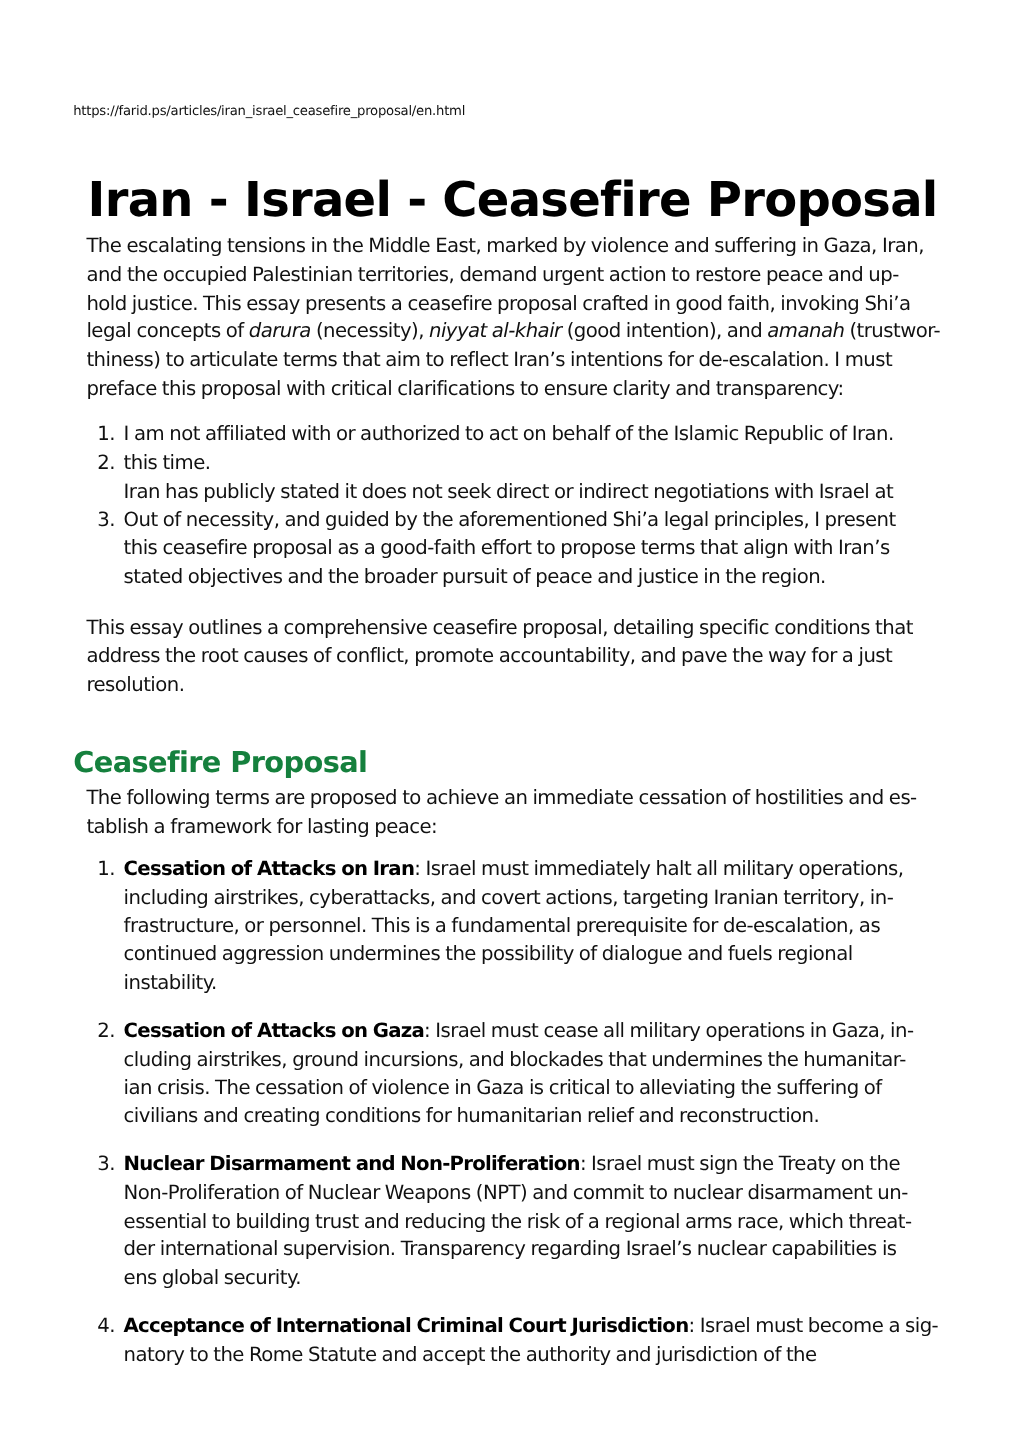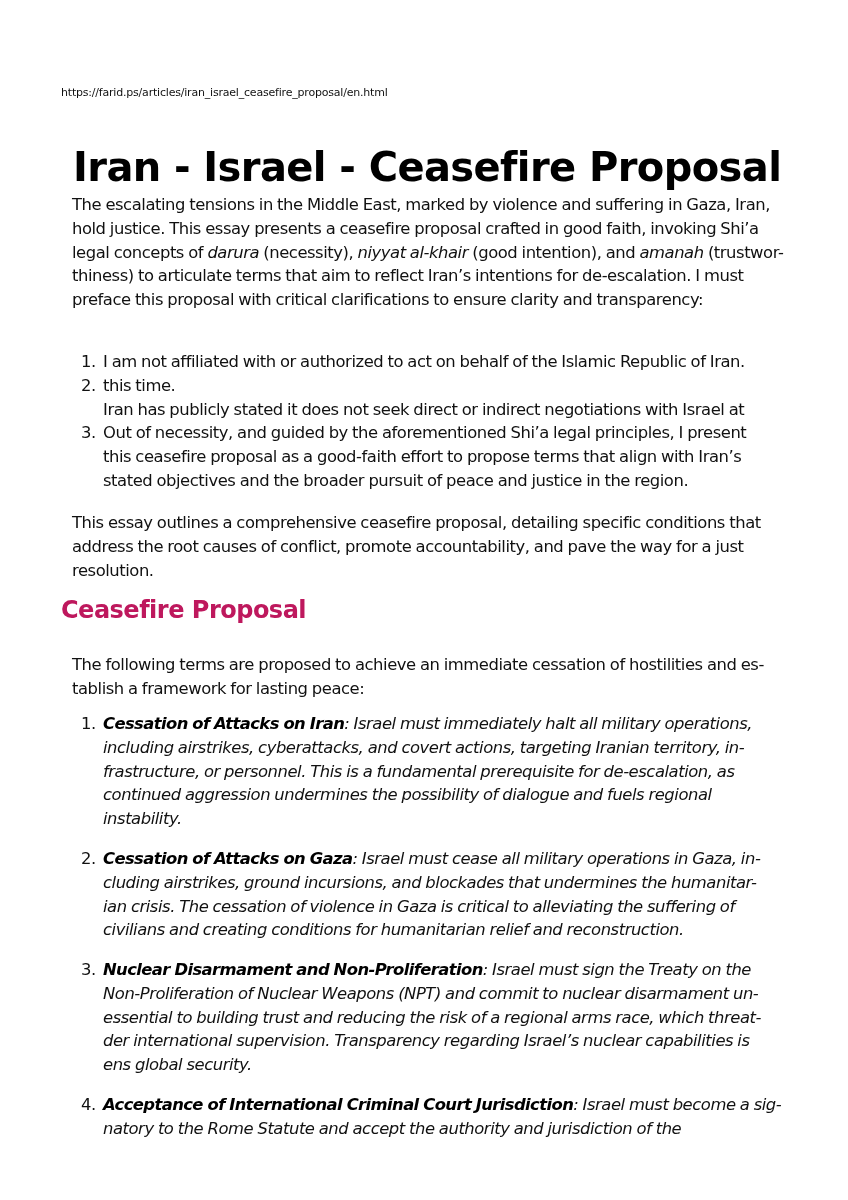--- a/index.html
+++ b/index.html
@@ -74,27 +74,27 @@
     }
     .clar-list .num {
       position: absolute;
       left: 20px;
       top: 0;
     }
     .clar-list .line { display: block; white-space: nowrap; }
     .outline { top: 510px; }
     .subheading {
       position: absolute;
-      top: 596px;
+      top: 621px;
       left: 0;
       margin: 0;
       font-size: 24px;
       font-weight: bold;
       letter-spacing: -0.5px;
-      color: #be185d;
+      color: #15803d;
       white-space: nowrap;
     }
     .lead { top: 652px; }
     .terms-list {
       position: absolute;
       left: 0;
       width: 730px;
       margin: 0;
       padding: 0;
       list-style: none;
@@ -104,34 +104,35 @@
       word-spacing: -0.5px;
     }
     .terms-list li {
       position: absolute;
       left: 0;
       width: 730px;
       padding-left: 42px;
       box-sizing: border-box;
     }
     .terms-list .num { position: absolute; left: 20px; top: 0; }
-    .terms-list .line { display: block; white-space: nowrap; font-style: italic; }
+    .terms-list .line { display: block; white-space: nowrap; }
     .terms-list strong { font-weight: bold; color: #000; letter-spacing: -0.6px; }
   </style>
 </head>
 <body>
 
 <div class="page">
 
   <div class="url">https://farid.ps/articles/iran_israel_ceasefire_proposal/en.html</div>
 
   <h1 class="title">Iran - Israel - Ceasefire Proposal</h1>
 
   <p class="para intro">
     <span class="line">The escalating tensions in the Middle East, marked by violence and suffering in Gaza, Iran,</span>
+    <span class="line">and the occupied Palestinian territories, demand urgent action to restore peace and up-</span>
     <span class="line">hold justice. This essay presents a ceasefire proposal crafted in good faith, invoking Shi’a</span>
     <span class="line"><span>legal concepts of </span><em>darura</em><span> (necessity), </span><em>niyyat al-khair</em><span> (good intention), and </span><em>amanah</em><span> (trustwor-</span></span>
     <span class="line">thiness) to articulate terms that aim to reflect Iran’s intentions for de-escalation. I must</span>
     <span class="line">preface this proposal with critical clarifications to ensure clarity and transparency:</span>
   </p>
 
   <ol class="clar-list">
     <li>
       <span class="num">1.</span>
       <span class="line">I am not affiliated with or authorized to act on behalf of the Islamic Republic of Iran.</span>

